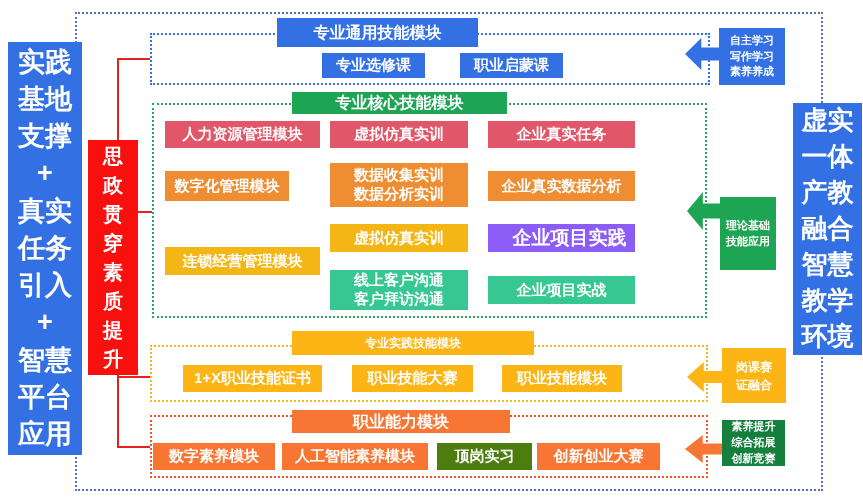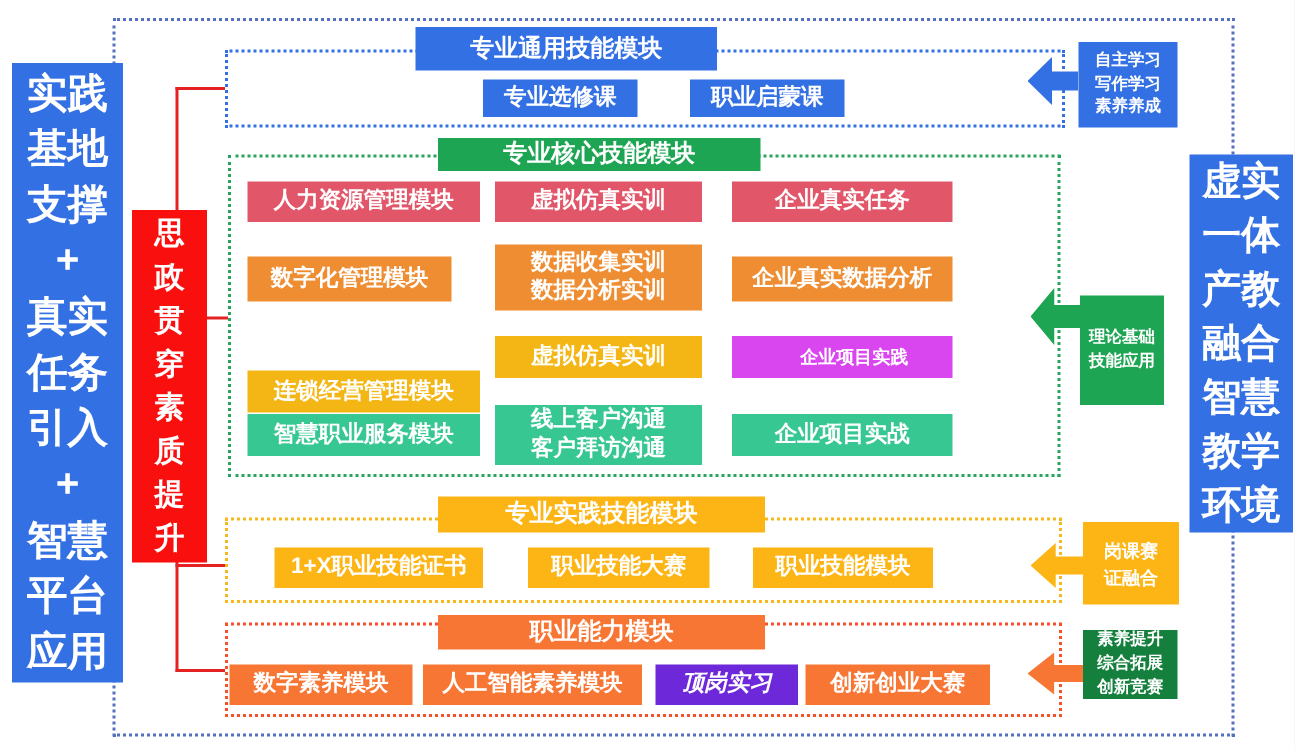--- a/index.html
+++ b/index.html
@@ -68,45 +68,44 @@
   <div class="box" style="left:322px;top:53px;width:103px;height:25px;background:#3370e4;font-size:15px;">专业选修课</div>
   <div class="box" style="left:460px;top:53px;width:103px;height:25px;background:#3370e4;font-size:15px;">职业启蒙课</div>
 
   <div class="dotted" style="left:152px;top:103px;width:555px;height:215px;border:2px dotted #2aa45c;"></div>
   <div class="box" style="left:292px;top:92px;width:215px;height:22px;background:#1ea553;font-size:16px;">专业核心技能模块</div>
 
   <div class="box" style="left:165px;top:121px;width:155px;height:27px;background:#e15669;font-size:15px;">人力资源管理模块</div>
   <div class="box" style="left:330px;top:121px;width:138px;height:27px;background:#e15669;font-size:15px;">虚拟仿真实训</div>
   <div class="box" style="left:488px;top:121px;width:147px;height:27px;background:#e15669;font-size:15px;">企业真实任务</div>
 
-  <div class="box" style="left:165px;top:171px;width:136px;height:30px;background:#ee8d31;font-size:15px;">数字化管理模块</div>
+  <div class="box" style="left:165px;top:171px;width:124px;height:30px;background:#ee8d31;font-size:15px;">数字化管理模块</div>
   <div class="box" style="left:330px;top:163px;width:138px;height:44px;background:#ee8d31;font-size:15px;">数据收集实训
 数据分析实训</div>
   <div class="box" style="left:488px;top:171px;width:147px;height:30px;background:#ee8d31;font-size:15px;">企业真实数据分析</div>
 
   <div class="box" style="left:165px;top:224px;width:155px;height:28px;background:#f3b614;font-size:15px;margin-top:23px;">连锁经营管理模块</div>
   <div class="box" style="left:330px;top:224px;width:138px;height:28px;background:#f3b614;font-size:15px;">虚拟仿真实训</div>
-  <div class="box" style="left:488px;top:224px;width:147px;height:28px;background:#d946ef;font-size:12px;padding-left:16px;">企业项目实践</div>
+  <div class="box" style="left:488px;top:224px;width:147px;height:28px;background:#8b5cf6;font-size:19px;padding-left:16px;">企业项目实践</div>
 
-  <div class="box" style="left:165px;top:276px;width:155px;height:28px;background:#36c793;font-size:15px;">智慧职业服务模块</div>
   <div class="box" style="left:330px;top:270px;width:138px;height:40px;background:#36c793;font-size:15px;">线上客户沟通
 客户拜访沟通</div>
   <div class="box" style="left:488px;top:276px;width:147px;height:28px;background:#36c793;font-size:15px;">企业项目实战</div>
 
   <div class="dotted" style="left:150px;top:345px;width:558px;height:57px;border:2px dotted #f5b91c;"></div>
-  <div class="box" style="left:292px;top:331px;width:218px;height:24px;background:#fcb514;font-size:16px;">专业实践技能模块</div>
+  <div class="box" style="left:292px;top:331px;width:242px;height:24px;background:#fcb514;font-size:12px;">专业实践技能模块</div>
   <div class="box" style="left:183px;top:365px;width:139px;height:27px;background:#fcb514;font-size:15px;">1+X职业技能证书</div>
   <div class="box" style="left:352px;top:365px;width:121px;height:27px;background:#fcb514;font-size:15px;">职业技能大赛</div>
   <div class="box" style="left:502px;top:365px;width:120px;height:27px;background:#fcb514;font-size:15px;text-align:right;">职业技能模块</div>
 
   <div class="dotted" style="left:150px;top:415px;width:558px;height:63px;border:2px dotted #f4502a;"></div>
   <div class="box" style="left:292px;top:410px;width:218px;height:23px;background:#f87633;font-size:16px;">职业能力模块</div>
   <div class="box" style="left:153px;top:443px;width:122px;height:27px;background:#f87633;font-size:15px;">数字素养模块</div>
   <div class="box" style="left:282px;top:443px;width:146px;height:27px;background:#f87633;font-size:15px;">人工智能素养模块</div>
-  <div class="box" style="left:437px;top:443px;width:95px;height:27px;background:#6d28d9;font-size:15px;font-style:italic;">顶岗实习</div>
+  <div class="box" style="left:437px;top:443px;width:95px;height:27px;background:#4d7c0f;font-size:15px;">顶岗实习</div>
   <div class="box" style="left:537px;top:443px;width:123px;height:27px;background:#f87633;font-size:15px;">创新创业大赛</div>
 
   <div class="arrow-left" style="left:685px;top:38px;width:34px;height:32px;background:#3370e4;"></div>
   <div class="box" style="left:719px;top:28px;width:66px;height:57px;background:#3370e4;font-size:11px;line-height:1.45;">自主学习
 写作学习
 素养养成</div>
 
   <div class="arrow-left" style="left:687px;top:192px;width:33px;height:38px;background:#1ea553;"></div>
   <div class="box" style="left:720px;top:175px;width:56px;height:73px;background:#1ea553;font-size:11px;line-height:1.45;margin-top:22px;">理论基础
 技能应用</div>

